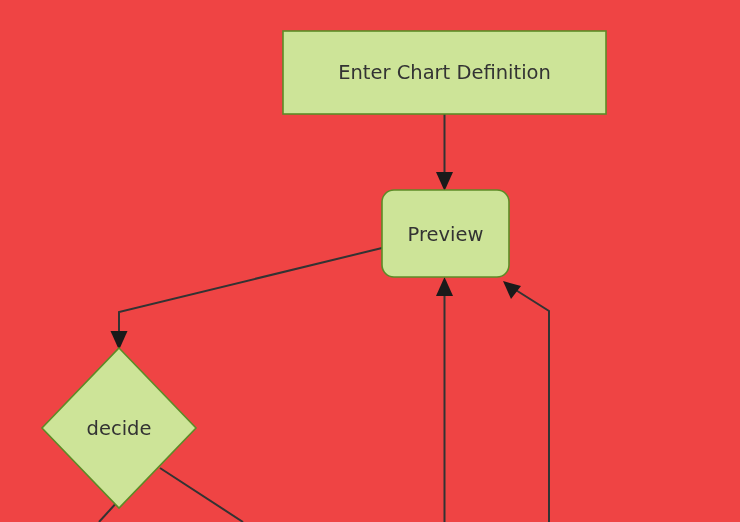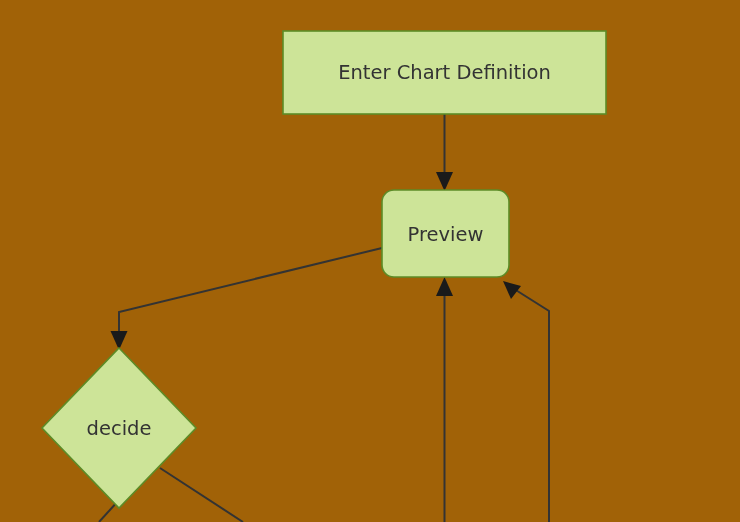--- a/index.html
+++ b/index.html
@@ -10,21 +10,21 @@
   body {
     width: 740px;
     height: 522px;
     overflow: hidden;
     font-family: "DejaVu Sans", "Liberation Sans", sans-serif;
   }
   #flowchart-root {
     position: relative;
     width: 740px;
     height: 522px;
-    background: #a16207;
+    background: #ef4444;
   }
   svg.flow-svg {
     display: block;
     width: 740px;
     height: 522px;
   }
   .node-shape {
     fill: #cde498;
     stroke: #5d8c27;
     stroke-width: 1.6;

